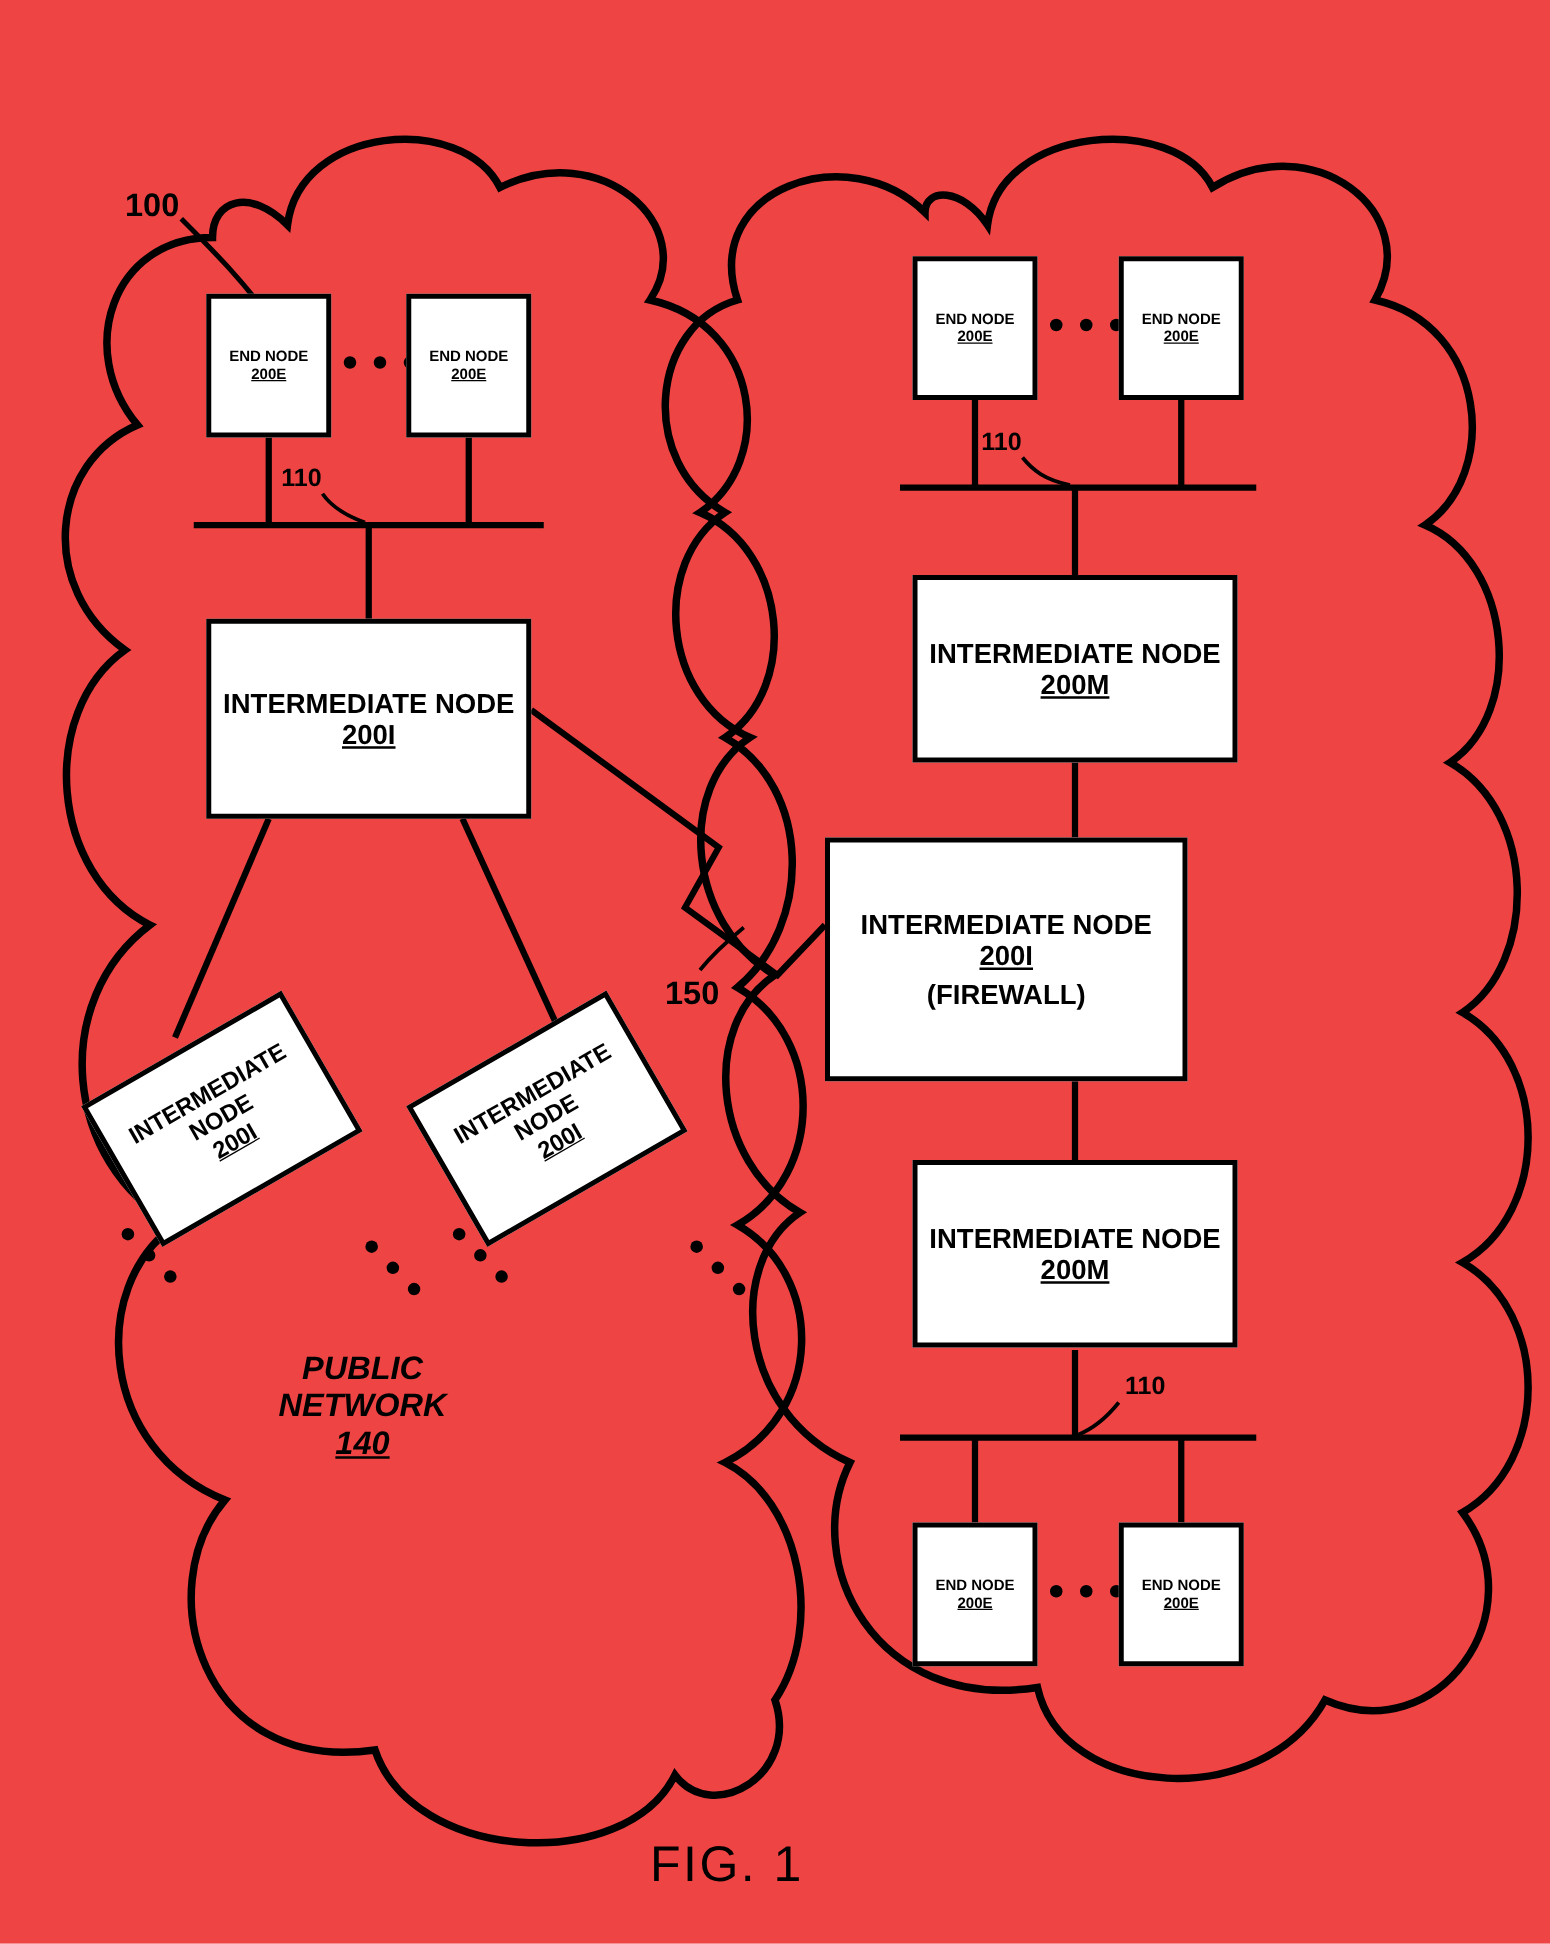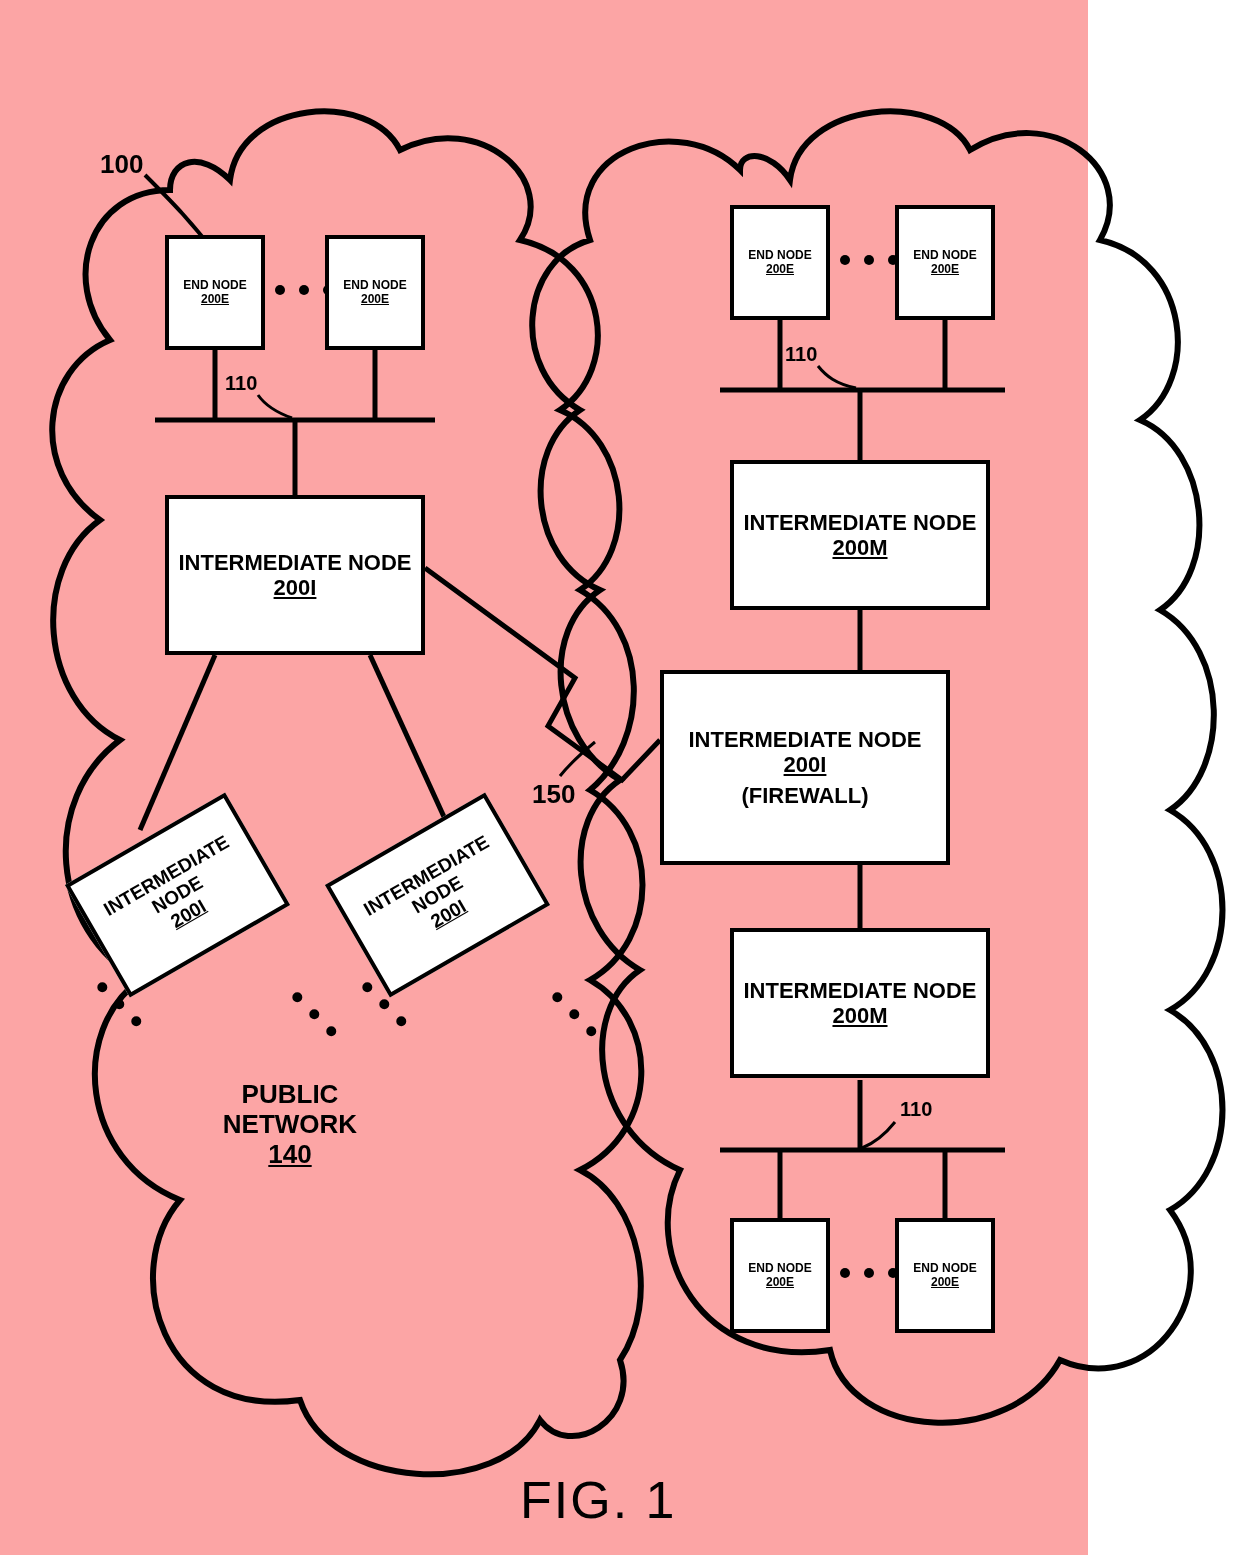--- a/index.html
+++ b/index.html
@@ -3,23 +3,23 @@
 <meta charset="utf-8">
 <style>
   html, body {
     margin: 0;
     padding: 0;
     background: #fff;
     font-family: Arial, Helvetica, sans-serif;
   }
   .canvas {
     position: relative;
-    width: 1088px;
+    width: 1240px;
     height: 1555px;
-    background: #fca5a5;
+    background: #ef4444;
   }
   .box {
     position: absolute;
     border: 4px solid #000;
     background: #fff;
     display: flex;
     flex-direction: column;
     align-items: center;
     justify-content: center;
     text-align: center;
@@ -31,21 +31,21 @@
   .box .ul { text-decoration: underline; }
   .label {
     position: absolute;
     font-size: 26px;
     font-weight: 600;
     text-align: center;
     line-height: 1.15;
   }
   .fig {
     position: absolute;
-    font-size: 52px;
+    font-size: 40px;
     font-weight: 400;
     letter-spacing: 2px;
     text-align: center;
   }
   svg.layer {
     position: absolute;
     left: 0; top: 0;
     width: 1240px;
     height: 1555px;
     pointer-events: none;
@@ -190,21 +190,21 @@
       <div class="d"></div>
       <div class="d"></div>
       <div class="d"></div>
     </div>
   <div class="dots rot45" style="left:545px; top:1010px; width:60px;">
       <div class="d"></div>
       <div class="d"></div>
       <div class="d"></div>
     </div>
 
-  <div class="label" style="left:210px; top:1080px; width:160px;">
+  <div class="label" style="left:210px; top:1080px; width:160px;font-style:italic;">
     <span>PUBLIC NETWORK</span><br>
     <span class="ul" style="text-decoration:underline;">140</span>
   </div>
 
   <div class="label" style="left:532px; top:780px;">150</div>
 
   <div class="box" style="left:730px; top:205px; width:100px; height:115px;">
     <span>END NODE</span>
     <span class="ul">200E</span>
   </div>

